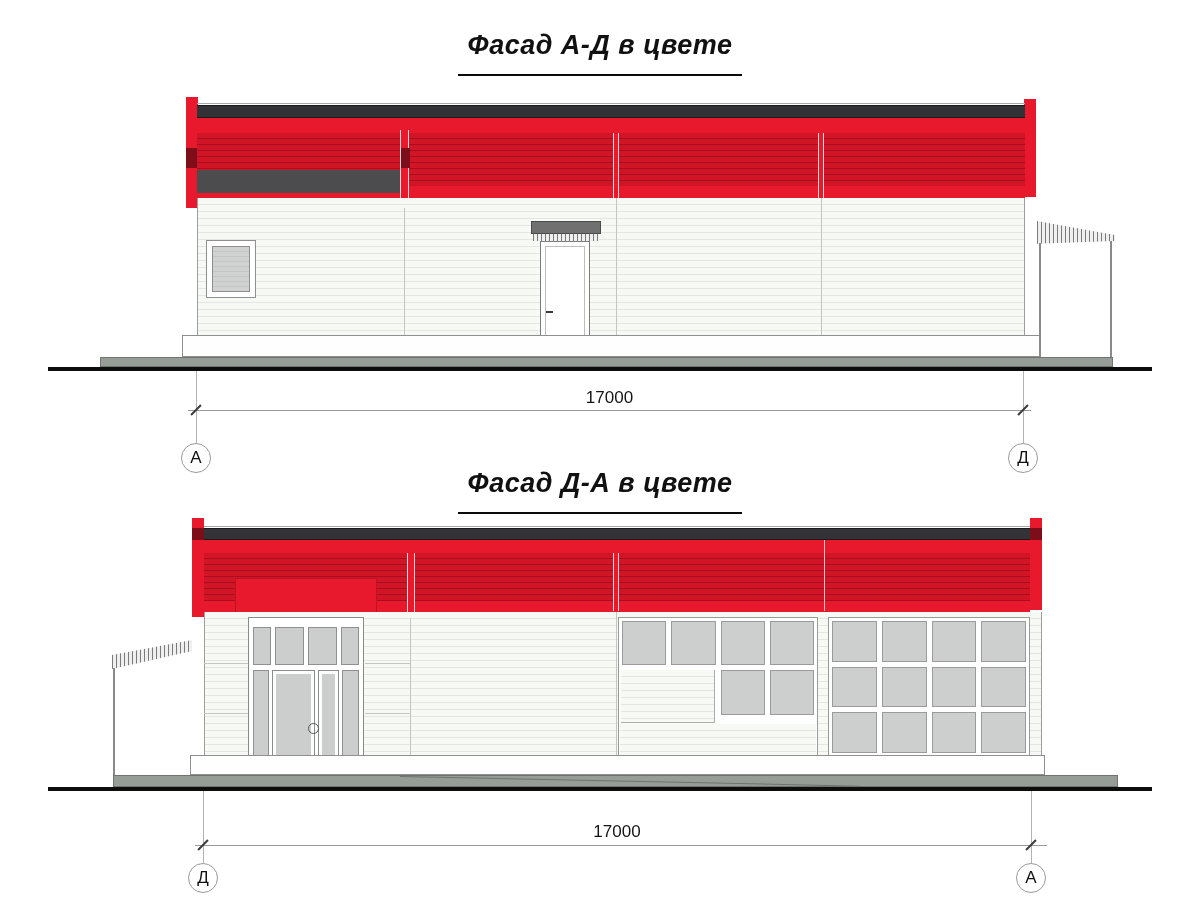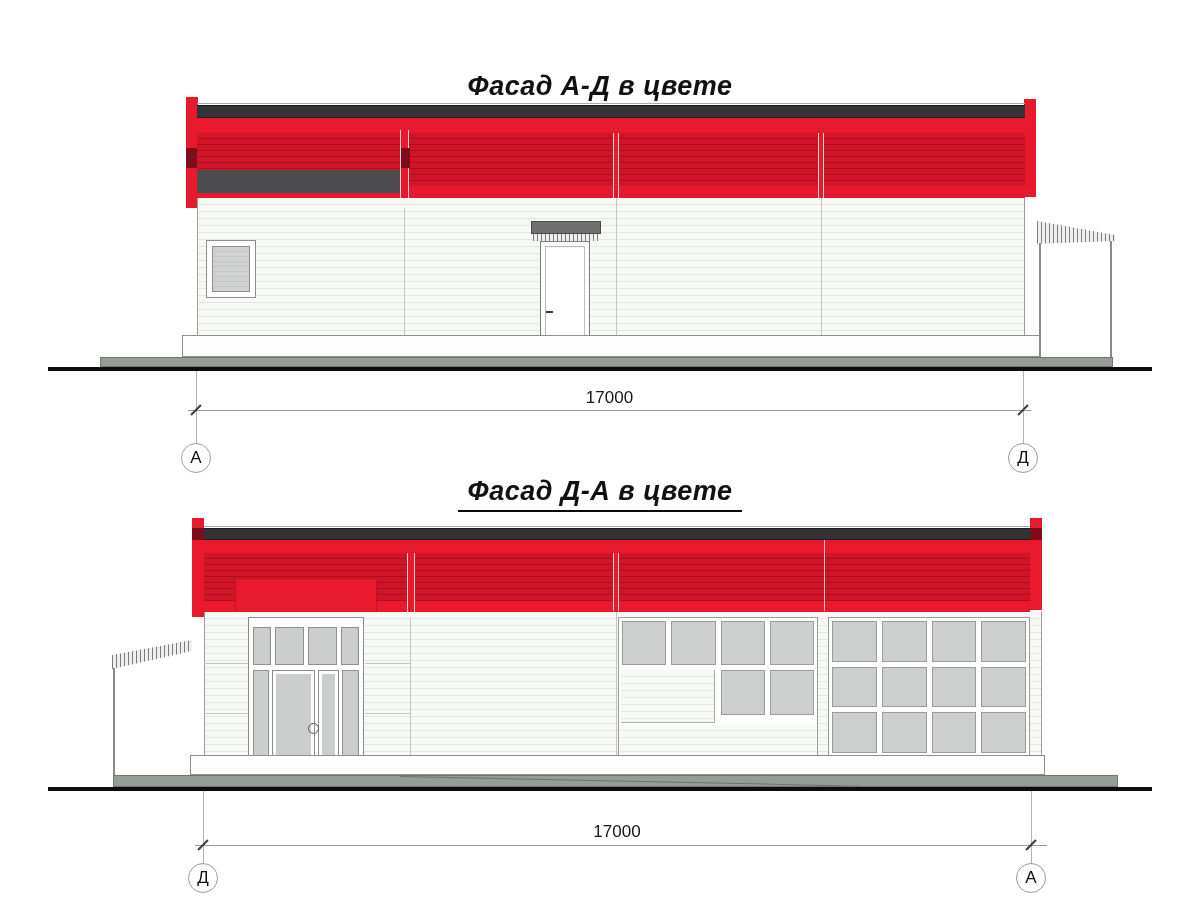--- a/index.html
+++ b/index.html
@@ -2,21 +2,21 @@
 <html style="--brand-red: #e8192c; --striped-red: #d21526; --stripe-line: #a50f1f; --dark-red-block: #7d0d18; --roof-black: #333236; --accent-gray-band: #4c4c4f; --glazing-gray: #cdcfce; --pavement-gray: #969c96; --ground-black: #0d0d0d;"><head>
 <meta charset="utf-8">
 <style>
   html,body{margin:0;padding:0;background:#fff;}
   body{width:1200px;height:900px;position:relative;overflow:hidden;
        font-family:"Liberation Sans","DejaVu Sans",sans-serif;color:#111;}
   .a{position:absolute;box-sizing:border-box;}
   
   .title-wrap{left:0;width:1200px;text-align:center;}
   .title{display:inline-block;font-size:27px;font-weight:bold;font-style:italic;
-         letter-spacing:.5px;border-bottom:2.5px solid #0a0a0a;padding:0 10px 3px 10px;margin-top:41px;}
+         letter-spacing:.5px;border-bottom:2.5px solid #0a0a0a;padding:0 10px 13px 10px;}
   
   .red{background:var(--brand-red);}
   .redstripe{background:repeating-linear-gradient(to bottom,var(--striped-red) 0 5px,var(--stripe-line) 5px 6px);}
   .darkblock{background:var(--dark-red-block);}
   .roof{background:var(--roof-black);border-top:1px solid #1b1b1d;border-bottom:1px solid #1b1b1d;}
   .siding{background:repeating-linear-gradient(to bottom,#f7f9f5 0 6px,#e3e7e1 6px 7px);}
   .joint-v{width:1px;background:#c2c7c1;}
   .joint-h{height:1px;background:#c2c7c1;}
   .grayband{background:var(--accent-gray-band);}
   .whitebox{background:#fefefe;border:1px solid #8f8f8f;}
@@ -106,21 +106,21 @@
 <div class="a tick" style="left:189px;top:409px;"></div>
 <div class="a tick" style="left:1016px;top:409px;"></div>
 <div class="a dimtxt" style="left:196px;top:388px;width:827px;">17000</div>
 <div class="a bubble" style="left:181px;top:443px;">
     <span>А</span>
   </div>
 <div class="a bubble" style="left:1008px;top:443px;">
     <span>Д</span>
   </div>
 
-<div class="a title-wrap" style="top:435px;">
+<div class="a title-wrap" style="top:468px;">
   <span class="title">Фасад Д-А в цвете</span>
 </div>
 
 <div class="a red" style="left:192px;top:518px;width:12px;height:99px;">
   <div class="a darkblock" style="left:0;top:10px;width:12px;height:12px;"></div>
 </div>
 <div class="a red" style="left:1030px;top:518px;width:12px;height:92px;">
   <div class="a darkblock" style="left:0;top:10px;width:12px;height:12px;"></div>
 </div>
 

